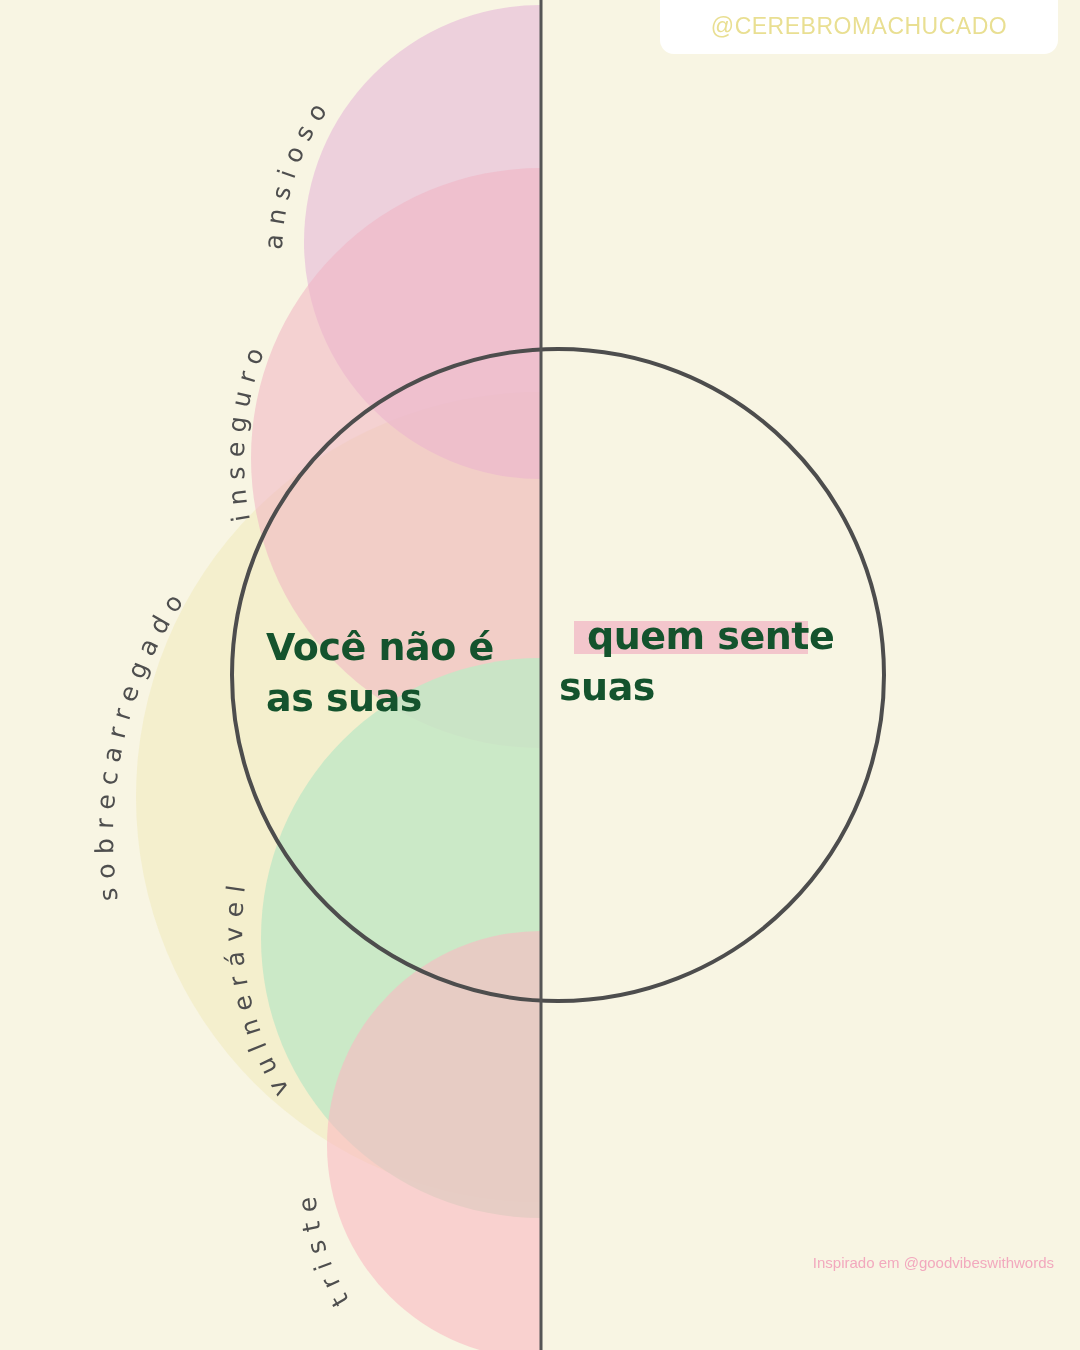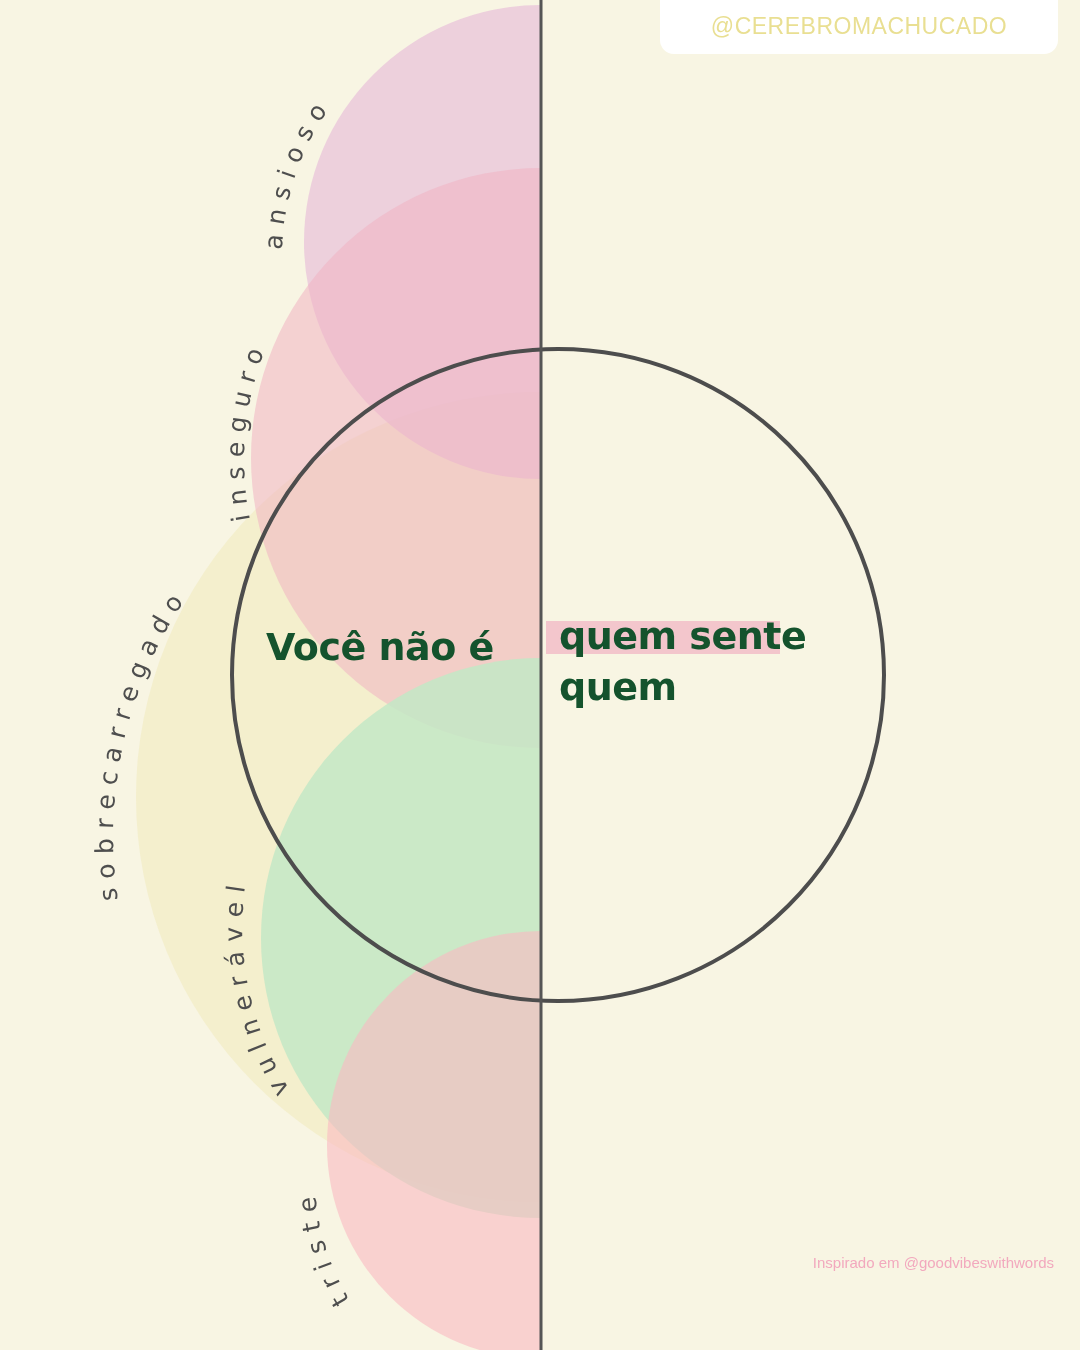--- a/index.html
+++ b/index.html
@@ -4,21 +4,21 @@
 <style>
   html, body { margin: 0; padding: 0; }
   body { width: 1080px; height: 1350px; background: #F8F5E3; position: relative; overflow: hidden; font-family: "DejaVu Sans", sans-serif; }
   #art { position: absolute; left: 0; top: 0; }
   .handle-box { position: absolute; left: 660px; top: -20px; width: 398px; height: 74px; background: #FFFFFF; border-radius: 14px; }
   .handle { position: absolute; left: 0; right: 0; top: 33px; text-align: center; color: #E9DF92; font-size: 23px; font-weight: 500; letter-spacing: 0.5px; font-family: "Liberation Sans", sans-serif; }
   .credit { position: absolute; right: 26px; top: 1254px; color: #F2A9BE; font-size: 15px; font-family: "Liberation Sans", sans-serif; }
   .headline { position: absolute; color: #14532d; font-weight: bold; font-size: 38px; line-height: 51px; font-family: "DejaVu Sans", sans-serif; letter-spacing: -0.5px; }
   .left-text { left: 266px; top: 622px; }
   .right-text { left: 559px; top: 611px; }
-  .hl { position: relative; display: inline-block; }
+  .hl { position: relative; display: inline-block; margin-left: 28px; }
   .hl::before { content: ""; position: absolute; left: -13px; right: 26px; top: 10px; height: 33px; background: #F3C6CC; z-index: -1; }
   .right-text span { position: relative; z-index: 1; }
   .arc-label { font-family: "DejaVu Sans", sans-serif; font-size: 25px; fill: #4E4E4E; letter-spacing: 9px; }
 </style>
 </head>
 <body>
 
 <svg id="art" width="1080" height="1350" viewBox="0 0 1080 1350">
   <defs>
     <clipPath id="leftHalf">
@@ -49,20 +49,21 @@
   <text class="arc-label"><textPath href="#arcVuln">vulnerável</textPath></text>
   <text class="arc-label"><textPath href="#arcTriste">triste</textPath></text>
 </svg>
 
 <div class="handle-box">
   <div class="handle">@CEREBROMACHUCADO</div>
 </div>
 
 <div class="headline left-text">
   <div>Você não é</div>
+  <div>as suas</div>
 </div>
 
 <div class="headline right-text">
   <div class="hl"><span>quem sente</span></div>
-  <div>quem</div>
+  <div>suas</div>
 </div>
 
 <div class="credit">Inspirado em @goodvibeswithwords</div>
 
 </body></html>

